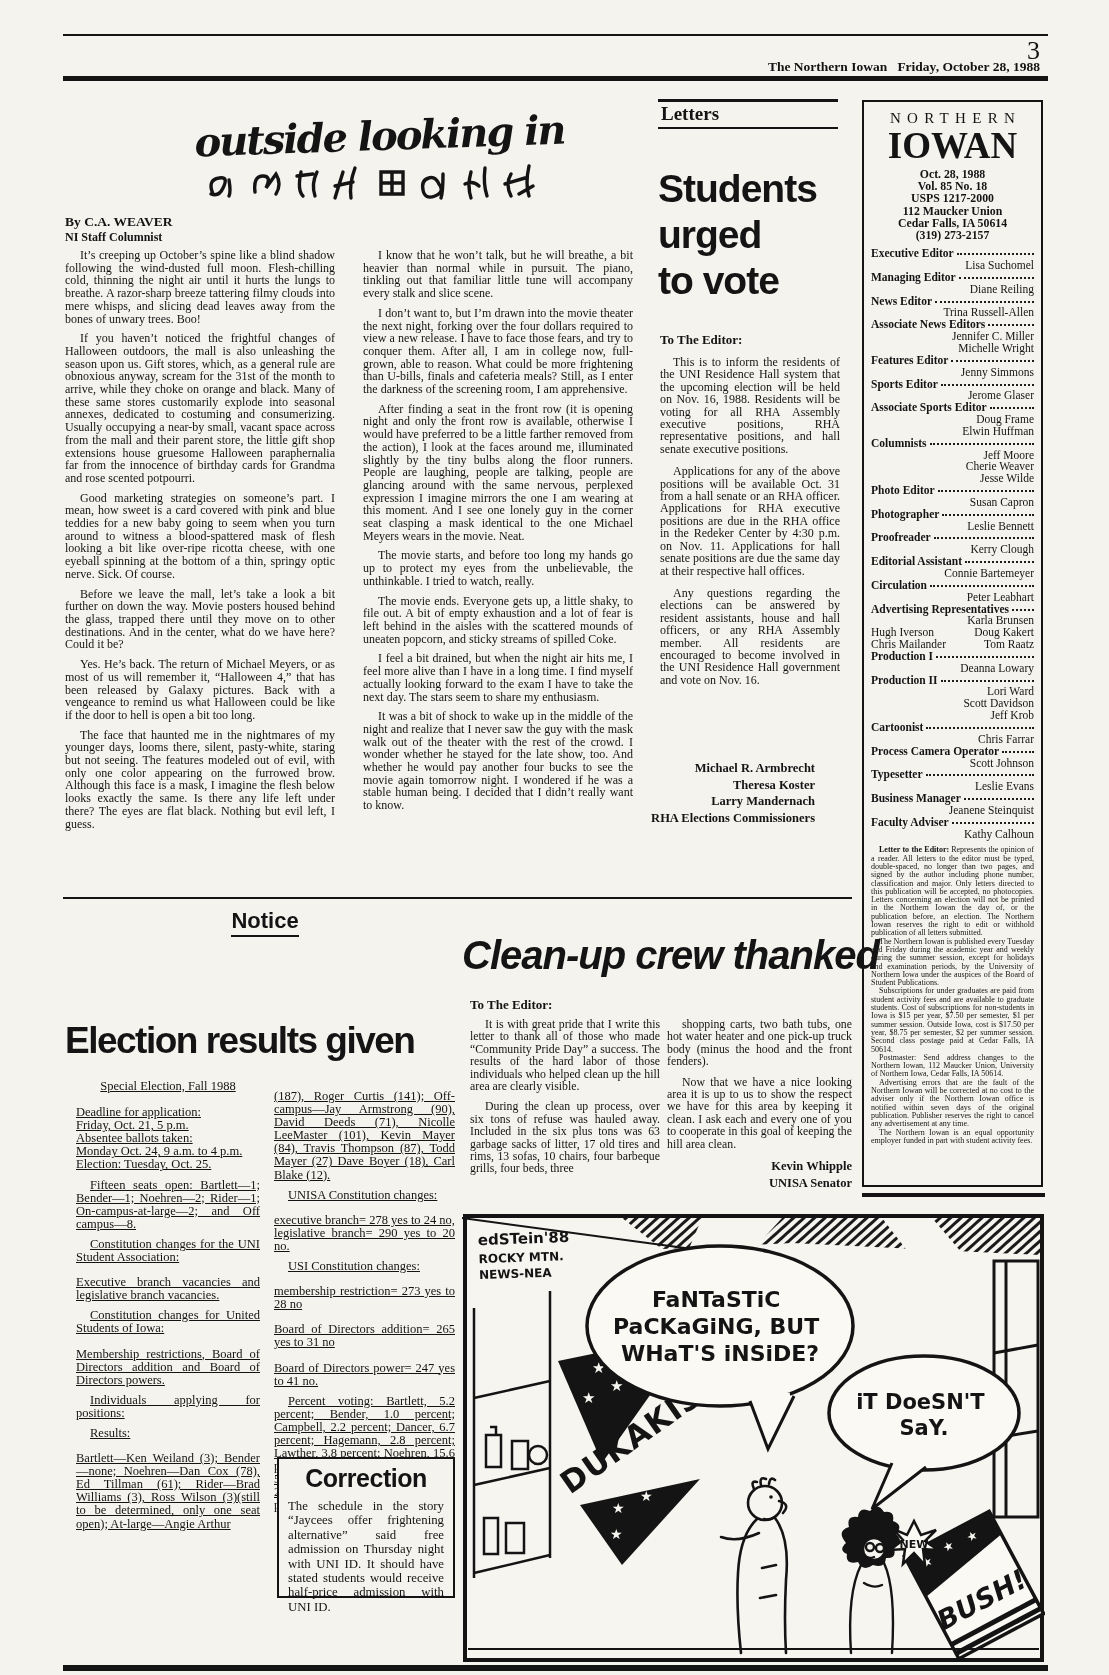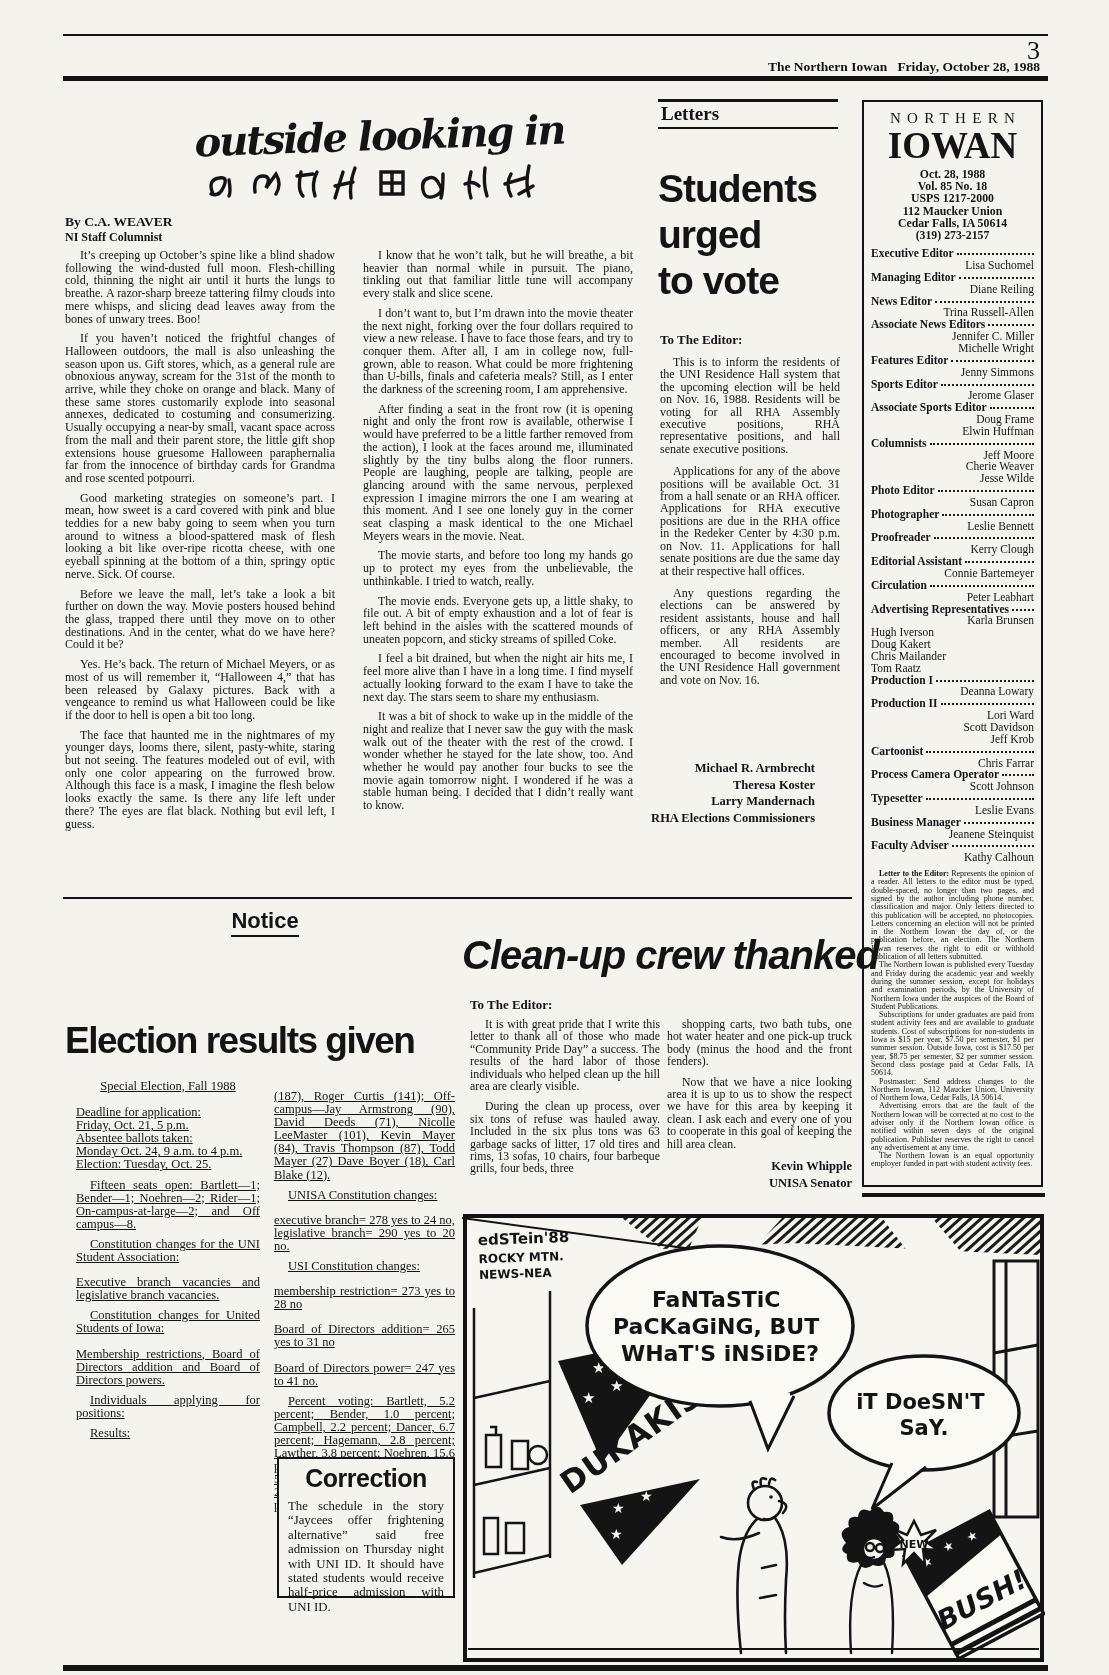--- a/index.html
+++ b/index.html
@@ -22,21 +22,21 @@
   
   .mh-box{border:2px solid var(--ink);background:var(--paper);box-sizing:border-box;padding:8px 7px 5px 7px;}
   .mh-top{text-align:center;font-size:15px;letter-spacing:.42em;font-weight:400;margin-left:.4em;}
   .mh-main{text-align:center;font-size:37px;font-weight:700;line-height:36px;letter-spacing:0px;margin-top:1px;}
   .mh-info div{text-align:center;font-weight:700;font-size:11.8px;line-height:12.2px;}
   .mh-staff{margin-top:7px;}
   .mh-line{display:flex;align-items:baseline;font-size:11.5px;line-height:11.85px;}
   .mh-line[data-kind="role"]{font-weight:700;}
   .mh-line[data-kind="role"] .fill{flex:1;border-bottom:2px dotted #1c1c1c;transform:translateY(-2px);margin-left:3px;min-width:8px;}
   .mh-line[data-kind="name"]{justify-content:flex-end;}
-  .mh-line[data-kind="pair"]{justify-content:space-between;flex-direction:column;}
+  .mh-line[data-kind="pair"]{justify-content:space-between;}
   .mh-fine{margin-top:6px;}
   .mh-fine p{margin:0;font-size:8px;line-height:8.3px;text-align:justify;text-indent:8px;}
   .mh-fine p b{margin-right:2px;}
   .mh-fine p b:empty{display:none;}
   
   .nb{margin:0;font-size:12.5px;line-height:13.1px;text-align:justify;text-decoration:underline;}
   .nb[data-kind="center"]{text-align:center;margin-bottom:13px;text-indent:0;}
   .nb[data-kind="line"]{text-align:left;}
   .nb[data-kind="p"]{text-indent:14px;margin-top:7px;}
   .nb[data-kind="flush"]{margin-top:12px;}
@@ -413,20 +413,21 @@
       <p class="nb" data-kind="line">Absentee ballots taken:</p>
       <p class="nb" data-kind="line">Monday Oct. 24, 9 a.m. to 4 p.m.</p>
       <p class="nb" data-kind="line">Election: Tuesday, Oct. 25.</p>
       <p class="nb" data-kind="p">Fifteen seats open: Bartlett—1; Bender—1; Noehren—2; Rider—1; On-campus-at-large—2; and Off campus—8.</p>
       <p class="nb" data-kind="p">Constitution changes for the UNI Student Association:</p>
       <p class="nb" data-kind="flush">Executive branch vacancies and legislative branch vacancies.</p>
       <p class="nb" data-kind="p">Constitution changes for United Students of Iowa:</p>
       <p class="nb" data-kind="flush">Membership restrictions, Board of Directors addition and Board of Directors powers.</p>
       <p class="nb" data-kind="p">Individuals applying for positions:</p>
       <p class="nb" data-kind="p">Results:</p>
+      <p class="nb" data-kind="flush">Bartlett—Ken Weiland (3); Bender—none; Noehren—Dan Cox (78), Ed Tillman (61); Rider—Brad Williams (3), Ross Wilson (3)(still to be determined, only one seat open); At-large—Angie Arthur</p>
     </div>
   <div class="abs serif" style="left:274px;top:1078px;width:181px;">
 
   <p class="nb" data-kind="flush">(187), Roger Curtis (141); Off-campus—Jay Armstrong (90), David Deeds (71), Nicolle LeeMaster (101), Kevin Mayer (84), Travis Thompson (87), Todd Mayer (27) Dave Boyer (18), Carl Blake (12).</p>
       <p class="nb" data-kind="p">UNISA Constitution changes:</p>
       <p class="nb" data-kind="flush">executive branch= 278 yes to 24 no, legislative branch= 290 yes to 20 no.</p>
       <p class="nb" data-kind="p">USI Constitution changes:</p>
       <p class="nb" data-kind="flush">membership restriction= 273 yes to 28 no</p>
       <p class="nb" data-kind="flush">Board of Directors addition= 265 yes to 31 no</p>
       <p class="nb" data-kind="flush">Board of Directors power= 247 yes to 41 no.</p>

